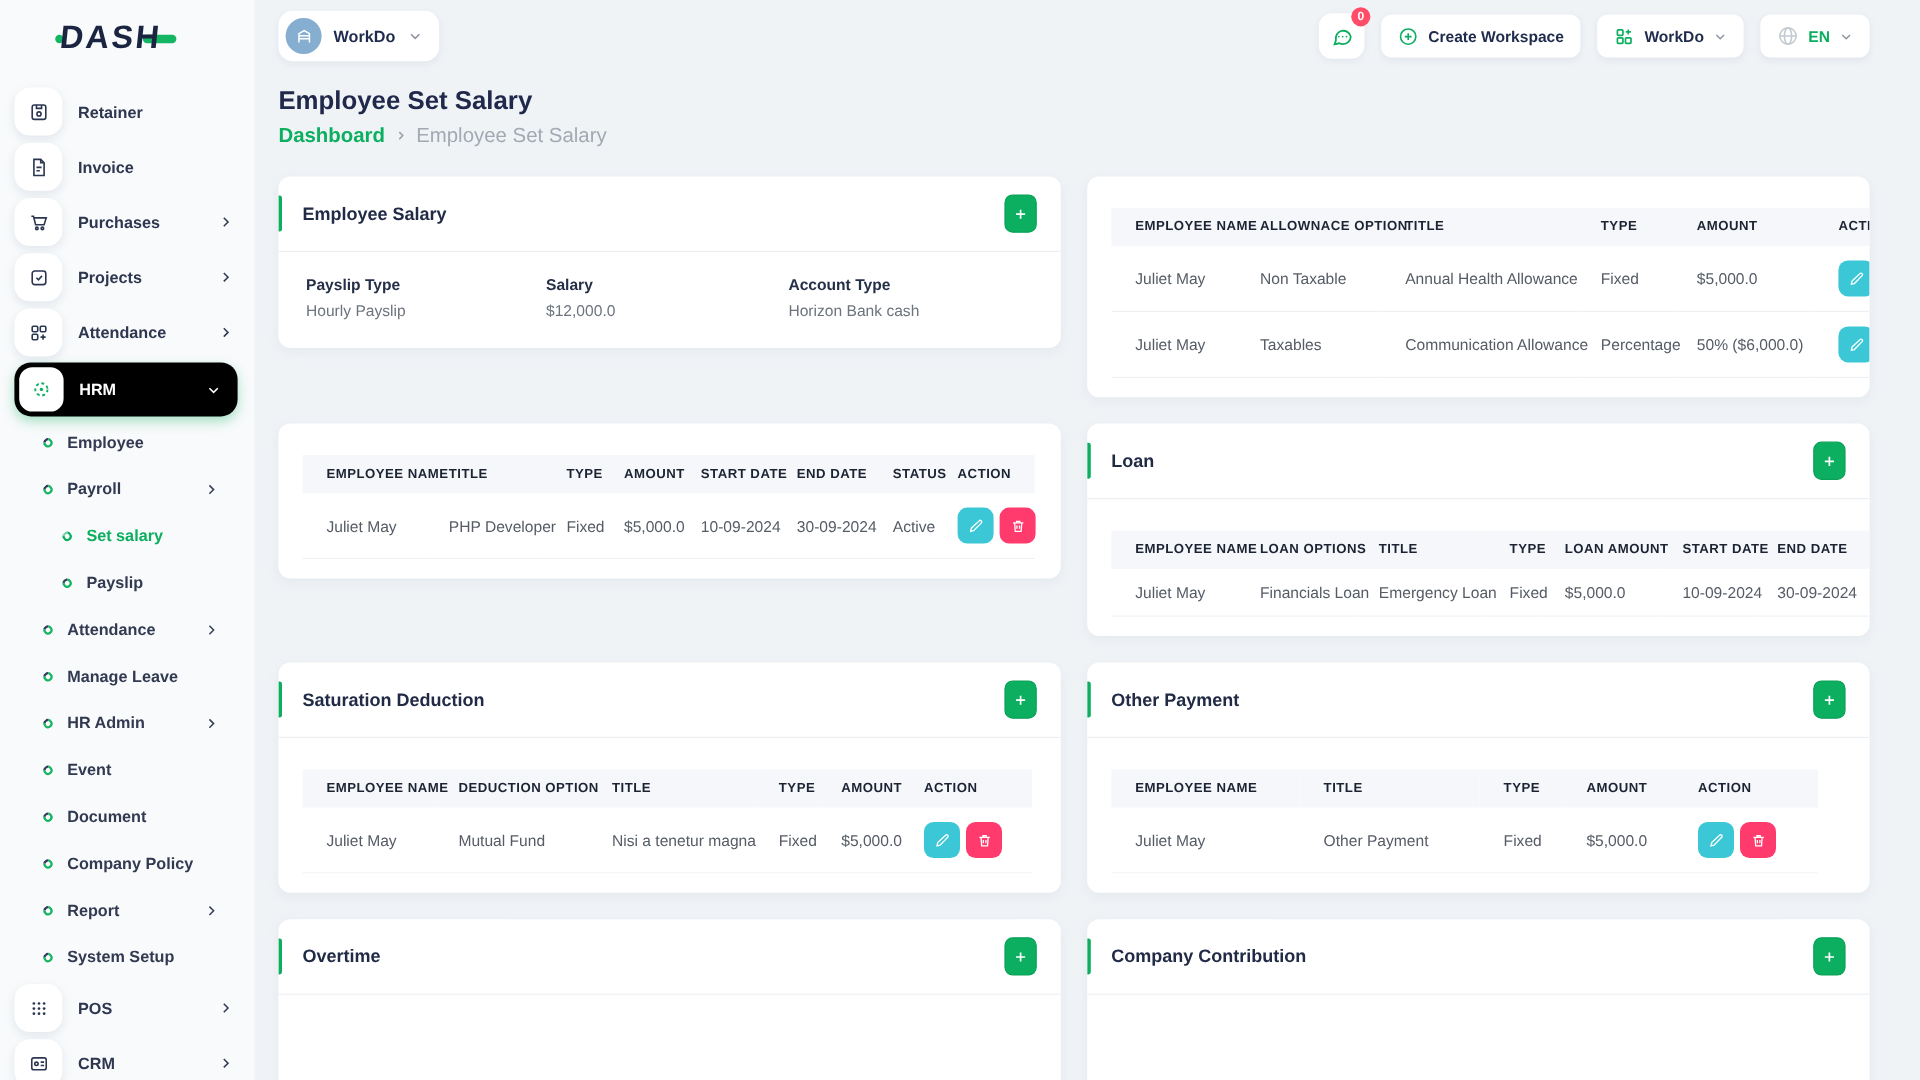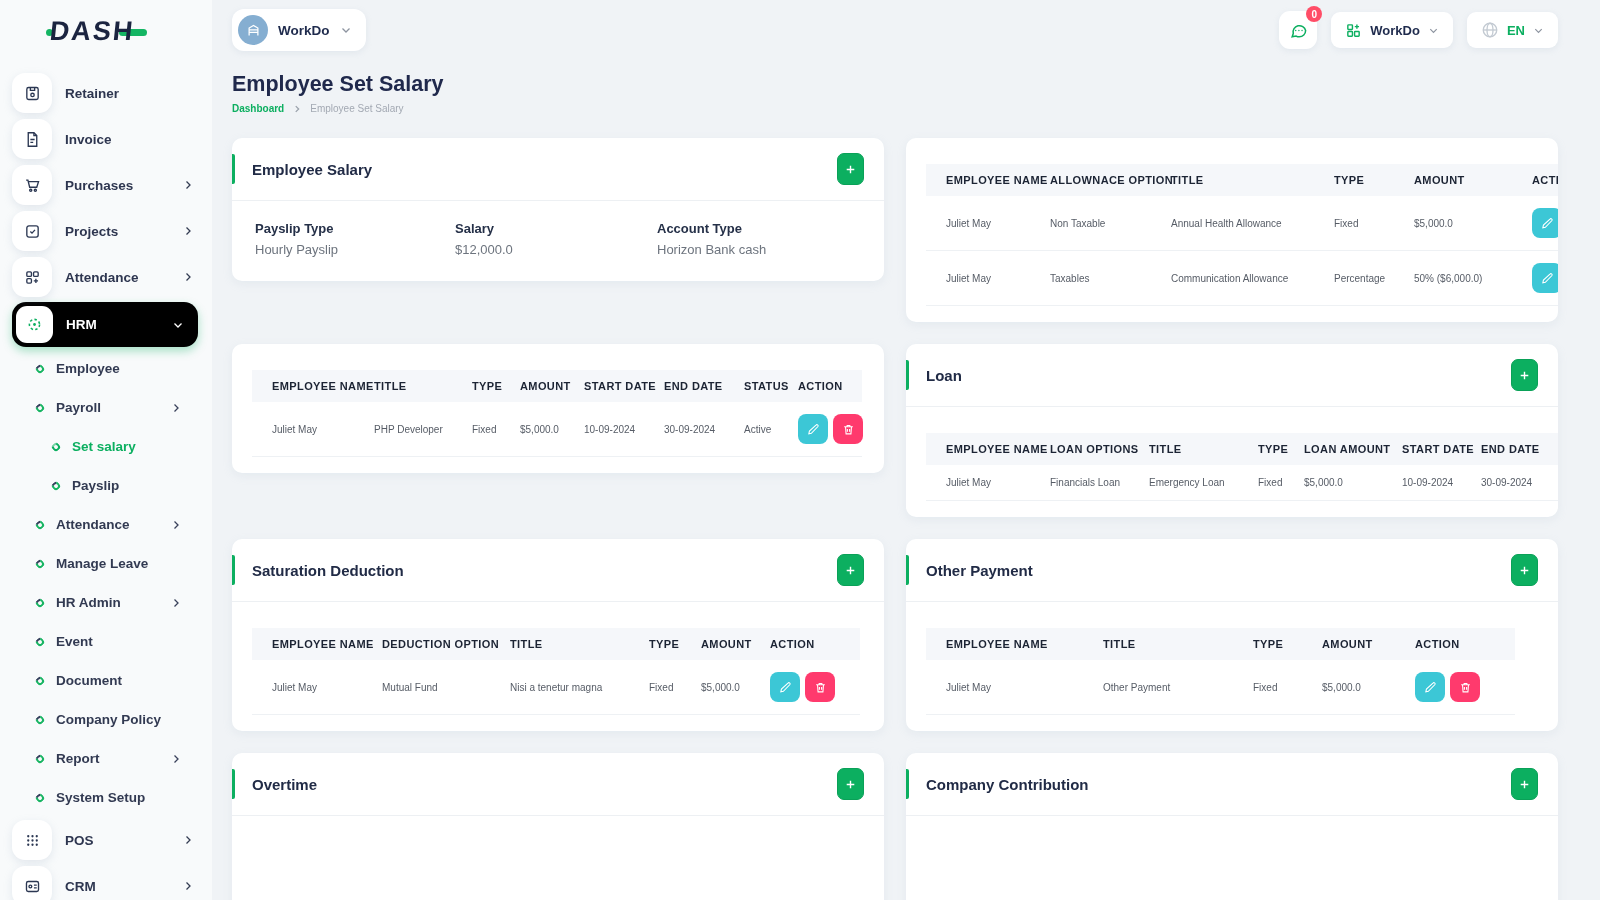--- a/index.html
+++ b/index.html
@@ -43,21 +43,21 @@
   .icon-btn svg { width:19px; height:19px; }
   .badge { position:absolute; top:-5px; right:-5px; min-width:16px; height:16px; border-radius:9px; background:#ff4d67; color:#fff; font-size:10px; font-weight:700; display:flex; align-items:center; justify-content:center; padding:0 4px; }
   .pill-btn { display:flex; align-items:center; gap:8px; height:36px; background:#ffffff; border:none; border-radius:9px; padding:0 14px; box-shadow:0 2px 6px rgba(160,180,200,.18); font-size:13px; font-weight:700; color:#1f2b4d; cursor:pointer; font-family:inherit; }
   .pill-btn svg.green { color:#0caf60; width:17px; height:17px; }
   .pill-btn svg.gray { color:#c3cad2; width:18px; height:18px; }
   .pill-btn .chev-sm { color:#8d94a0; width:11px; height:11px; }
   .lang-label { color:#0caf60; }
 
   .page-head { margin-top:20px; }
   .page-title { font-size:21.5px; font-weight:700; color:#20294c; }
-  .breadcrumb { display:flex; align-items:center; gap:8px; margin-top:6px; font-size:10px; }
+  .breadcrumb { display:flex; align-items:center; gap:8px; margin-top:6px; font-size:17px; }
   .bc-home { color:#0caf60; font-weight:600; text-decoration:none; cursor:pointer; }
   .bc-sep { color:#9aa1ab; display:flex; } .bc-sep svg { width:10px; height:10px; }
   .bc-current { color:#a3a9b3; }
 
   .cards { display:grid; grid-template-columns:1fr 1fr; column-gap:22px; row-gap:22px; align-items:start; margin-top:24px; }
   .card { background:#ffffff; border-radius:10px; box-shadow:0 3px 10px rgba(165,185,205,.16); overflow:hidden; position:relative; }
   .card-header { position:relative; display:flex; align-items:center; justify-content:space-between; padding:15px 20px; border-bottom:1px solid #edf0f3; min-height:62px; }
   .card-header::before { content:""; position:absolute; left:0; top:16px; width:3px; height:30px; background:#0caf60; border-radius:0 2px 2px 0; }
   .card-title { font-size:15px; font-weight:700; color:#212b46; }
   .add-btn { width:27px; height:32px; background:#0caf60; border:1px solid #0aa158; border-radius:7px; color:#fff; display:flex; align-items:center; justify-content:center; cursor:pointer; }
@@ -65,21 +65,21 @@
 
   .salary-body { display:flex; padding:20px 0 24px 23px; }
   .sal-field { display:flex; flex-direction:column; gap:6px; }
   .sal-field.f0 { width:200px; } .sal-field.f1 { width:202px; }
   .sal-label { font-size:13px; font-weight:700; color:#253048; }
   .sal-value { font-size:13px; color:#6d747e; }
 
   .table-wrap { margin:26px 0 16px 20px; overflow:hidden; }
   table { border-collapse:collapse; table-layout:fixed; }
   th { background:#f5f7fa; text-align:left; font-size:11px; font-weight:700; letter-spacing:.4px; color:#1c2434; padding:10px 8px 10px 20px; white-space:nowrap; }
-  td { font-size:10px; color:#565c66; padding:12px 8px 12px 20px; white-space:nowrap; border-bottom:1px solid #eef1f4; }
+  td { font-size:13px; color:#565c66; padding:12px 8px 12px 20px; white-space:nowrap; border-bottom:1px solid #eef1f4; }
   .actions { display:flex; gap:5px; }
   .sq-btn { width:30px; height:30px; border:none; border-radius:8px; display:flex; align-items:center; justify-content:center; color:#fff; cursor:pointer; flex:0 0 30px; }
   .sq-btn svg { width:13px; height:13px; }
   .btn-edit { background:#3cc7d6; }
   .btn-del { background:#ff3a6d; }
   .card.stub { min-height:160px; }
 </style>
 </head>
 <body>
 
@@ -308,20 +308,27 @@
         <button class="icon-btn">
           <svg viewBox="0 0 24 24" fill="none" stroke="currentColor" stroke-width="1.9">
               <path d="M21 12a8 8 0 01-8 8c-1.4 0-2.8-.3-4-1l-5 1 1.4-4.2A8 8 0 1121 12z"></path>
               <circle cx="8.5" cy="12" r=".9" fill="currentColor" stroke="none"></circle>
               <circle cx="12.5" cy="12" r=".9" fill="currentColor" stroke="none"></circle>
               <circle cx="16.5" cy="12" r=".9" fill="currentColor" stroke="none"></circle>
             </svg>
           <span class="badge">0</span>
         </button>
 
+        <button class="pill-btn">
+          <svg class="green" viewBox="0 0 24 24" fill="none" stroke="currentColor" stroke-width="1.9">
+              <circle cx="12" cy="12" r="9"></circle>
+              <path d="M12 8v8M8 12h8"></path>
+            </svg>
+          <span>Create Workspace</span>
+        </button>
 
         <button class="pill-btn">
           <svg class="green" viewBox="0 0 24 24" fill="none" stroke="currentColor" stroke-width="2">
               <rect x="4" y="4" width="6.5" height="6.5" rx="1"></rect>
               <rect x="4" y="13.5" width="6.5" height="6.5" rx="1"></rect>
               <rect x="13.5" y="13.5" width="6.5" height="6.5" rx="1"></rect>
               <path d="M16.8 3.5v6M13.8 6.5h6"></path>
             </svg>
           <span>WorkDo</span>
           <svg class="chev-sm" viewBox="0 0 24 24" fill="none" stroke="currentColor" stroke-width="2.6">

